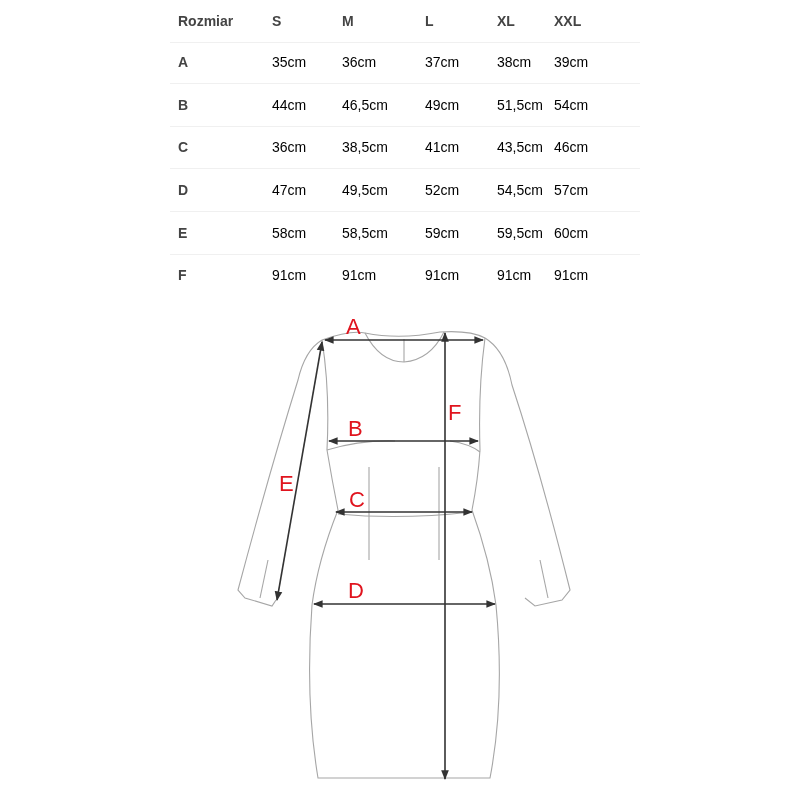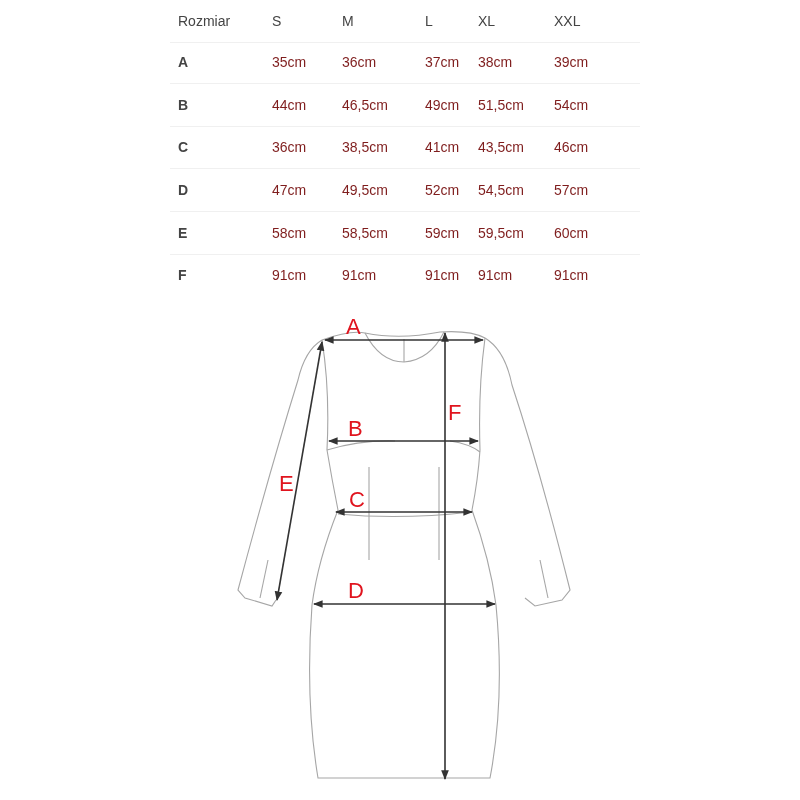--- a/index.html
+++ b/index.html
@@ -1,23 +1,23 @@
 <!DOCTYPE html>
 <html><head>
 <meta charset="utf-8">
 <style>
   html,body{margin:0;padding:0;background:#ffffff;}
   body{width:800px;height:800px;position:relative;overflow:hidden;font-family:"Liberation Sans","DejaVu Sans",sans-serif;}
   .size-table{position:absolute;left:170px;top:0;width:470px;}
   .row{position:absolute;left:0;width:470px;height:42px;border-bottom:1px solid #f0f0f0;}
   .row.last{border-bottom:none;}
-  .cell{position:absolute;top:0;height:42px;line-height:42px;font-size:14px;color:#7f1d1d;}
-  .head .cell{font-weight:normal;color:#444;font-size:14px;}
+  .cell{position:absolute;top:0;height:42px;line-height:42px;font-size:14px;color:#000000;}
+  .head .cell{font-weight:bold;color:#444;font-size:14px;}
   .lbl{font-weight:bold;color:#444;}
-  .c0{left:8px}.c1{left:102px}.c2{left:172px}.c3{left:255px}.c4{left:308px}.c5{left:384px}
+  .c0{left:8px}.c1{left:102px}.c2{left:172px}.c3{left:255px}.c4{left:327px}.c5{left:384px}
   .diagram{position:absolute;left:0;top:0;width:800px;height:800px;pointer-events:none;}
   .diagram .lab{font-family:"Liberation Sans",sans-serif;font-size:22px;fill:#e0141e;}
 </style>
 </head>
 <body>
 
 <div class="size-table">
   <div class="row head" style="top:0">
     <span class="cell c0">Rozmiar</span>
     <span class="cell c1">S</span>

